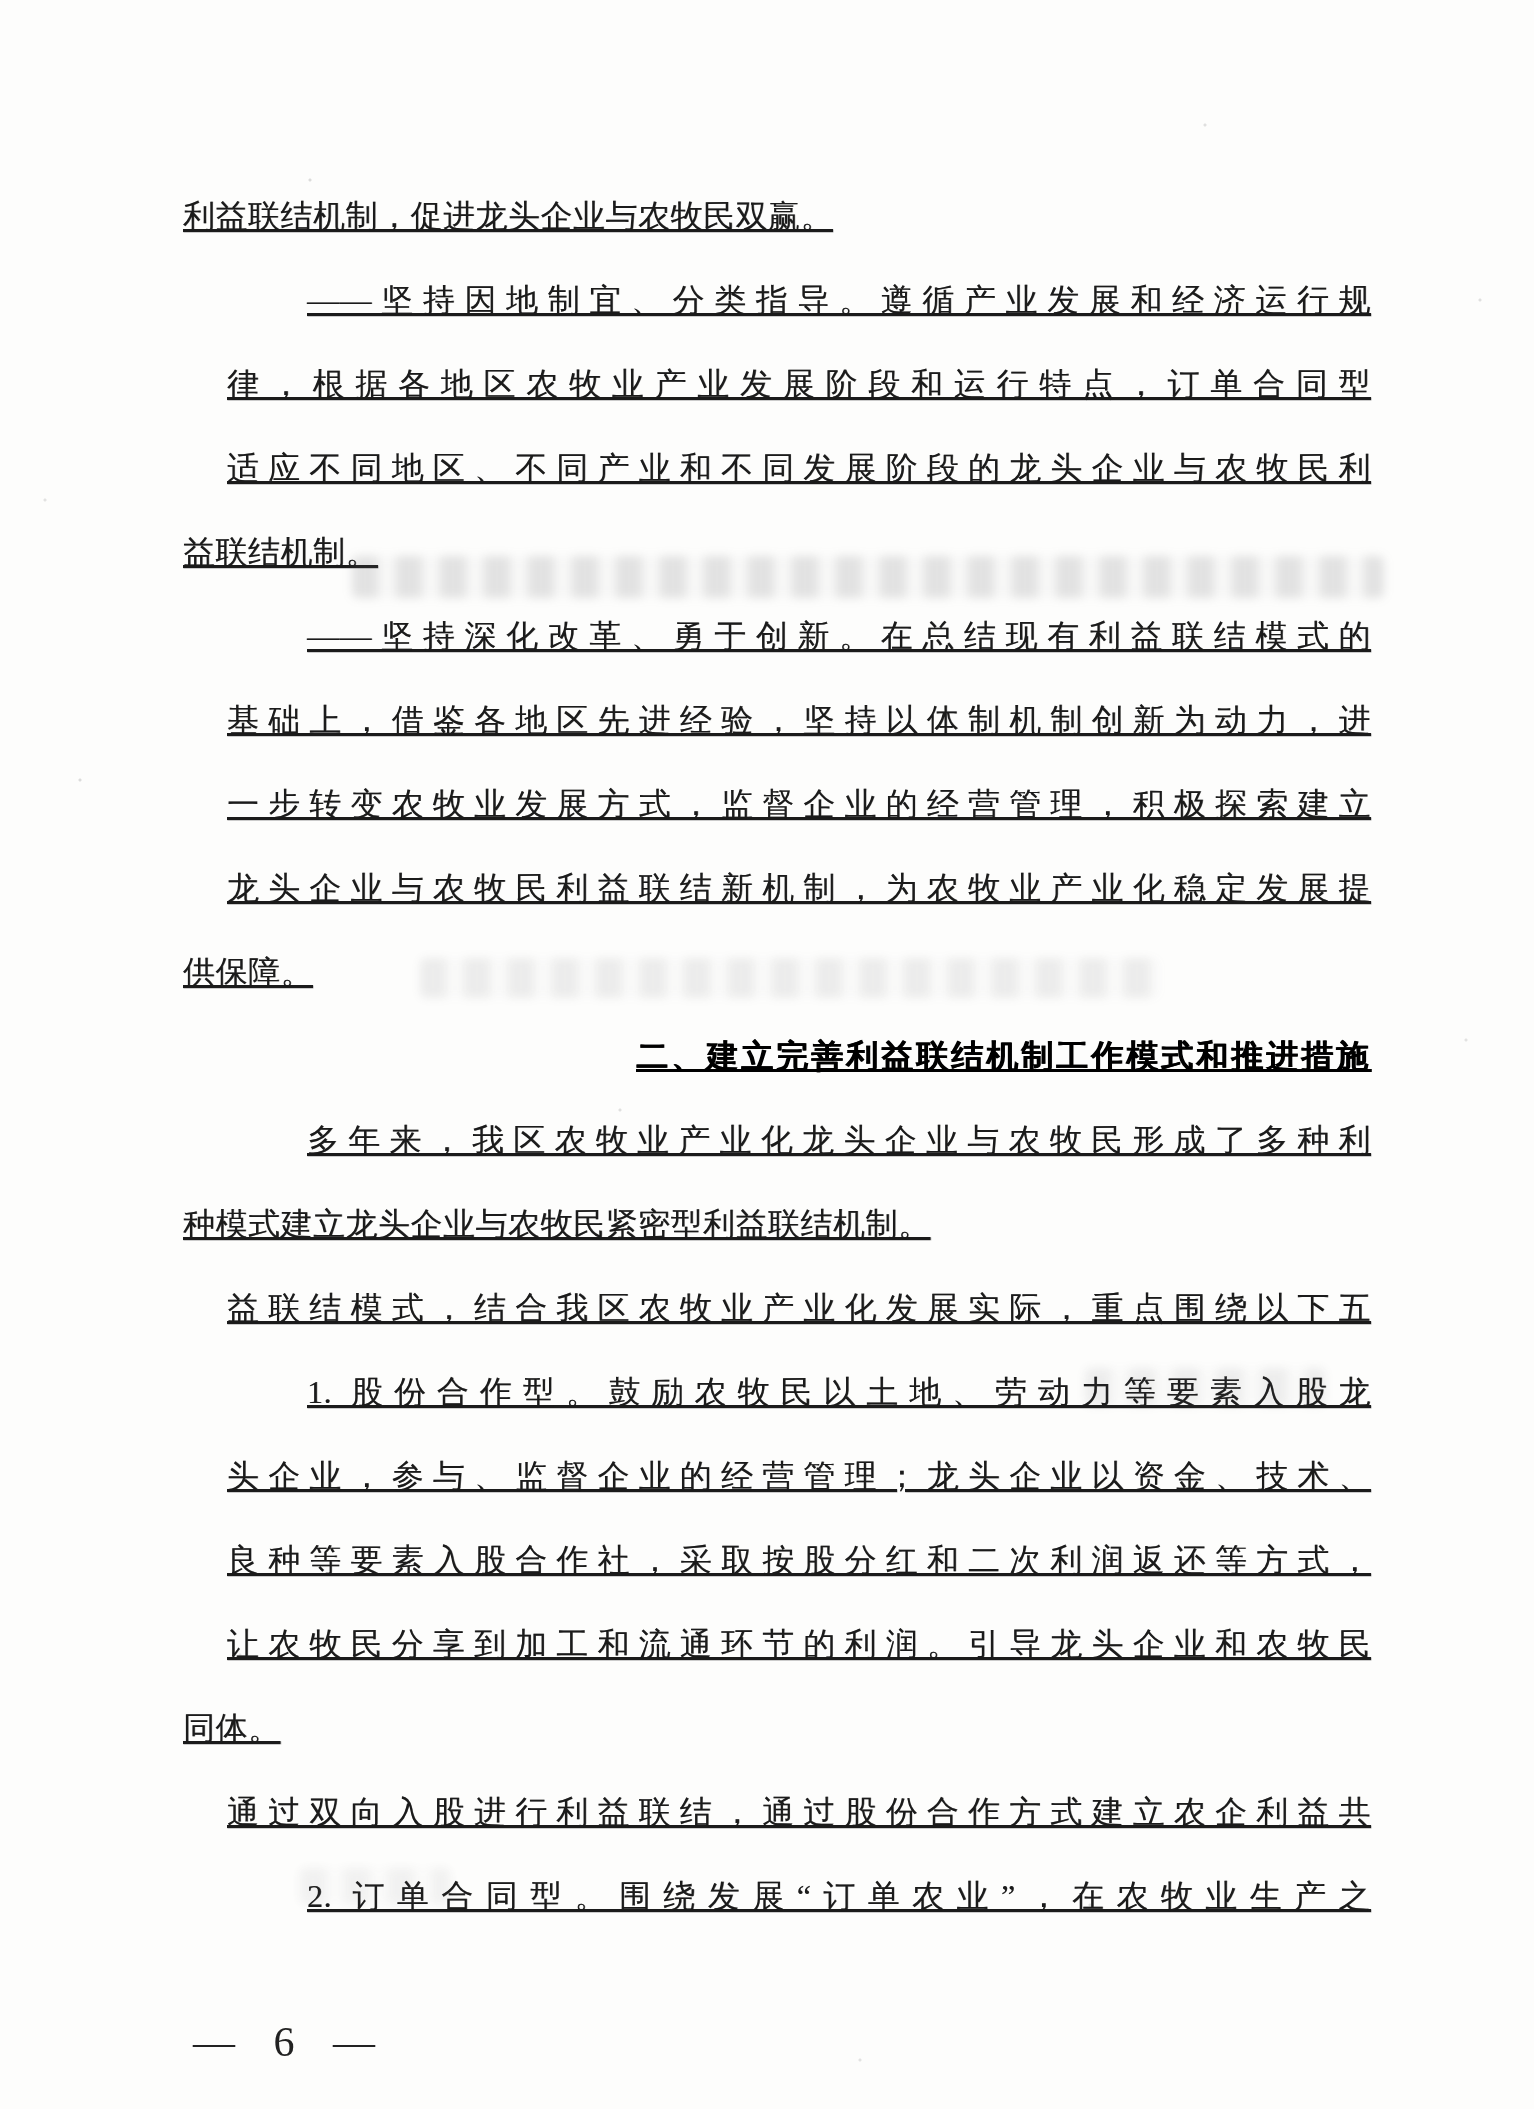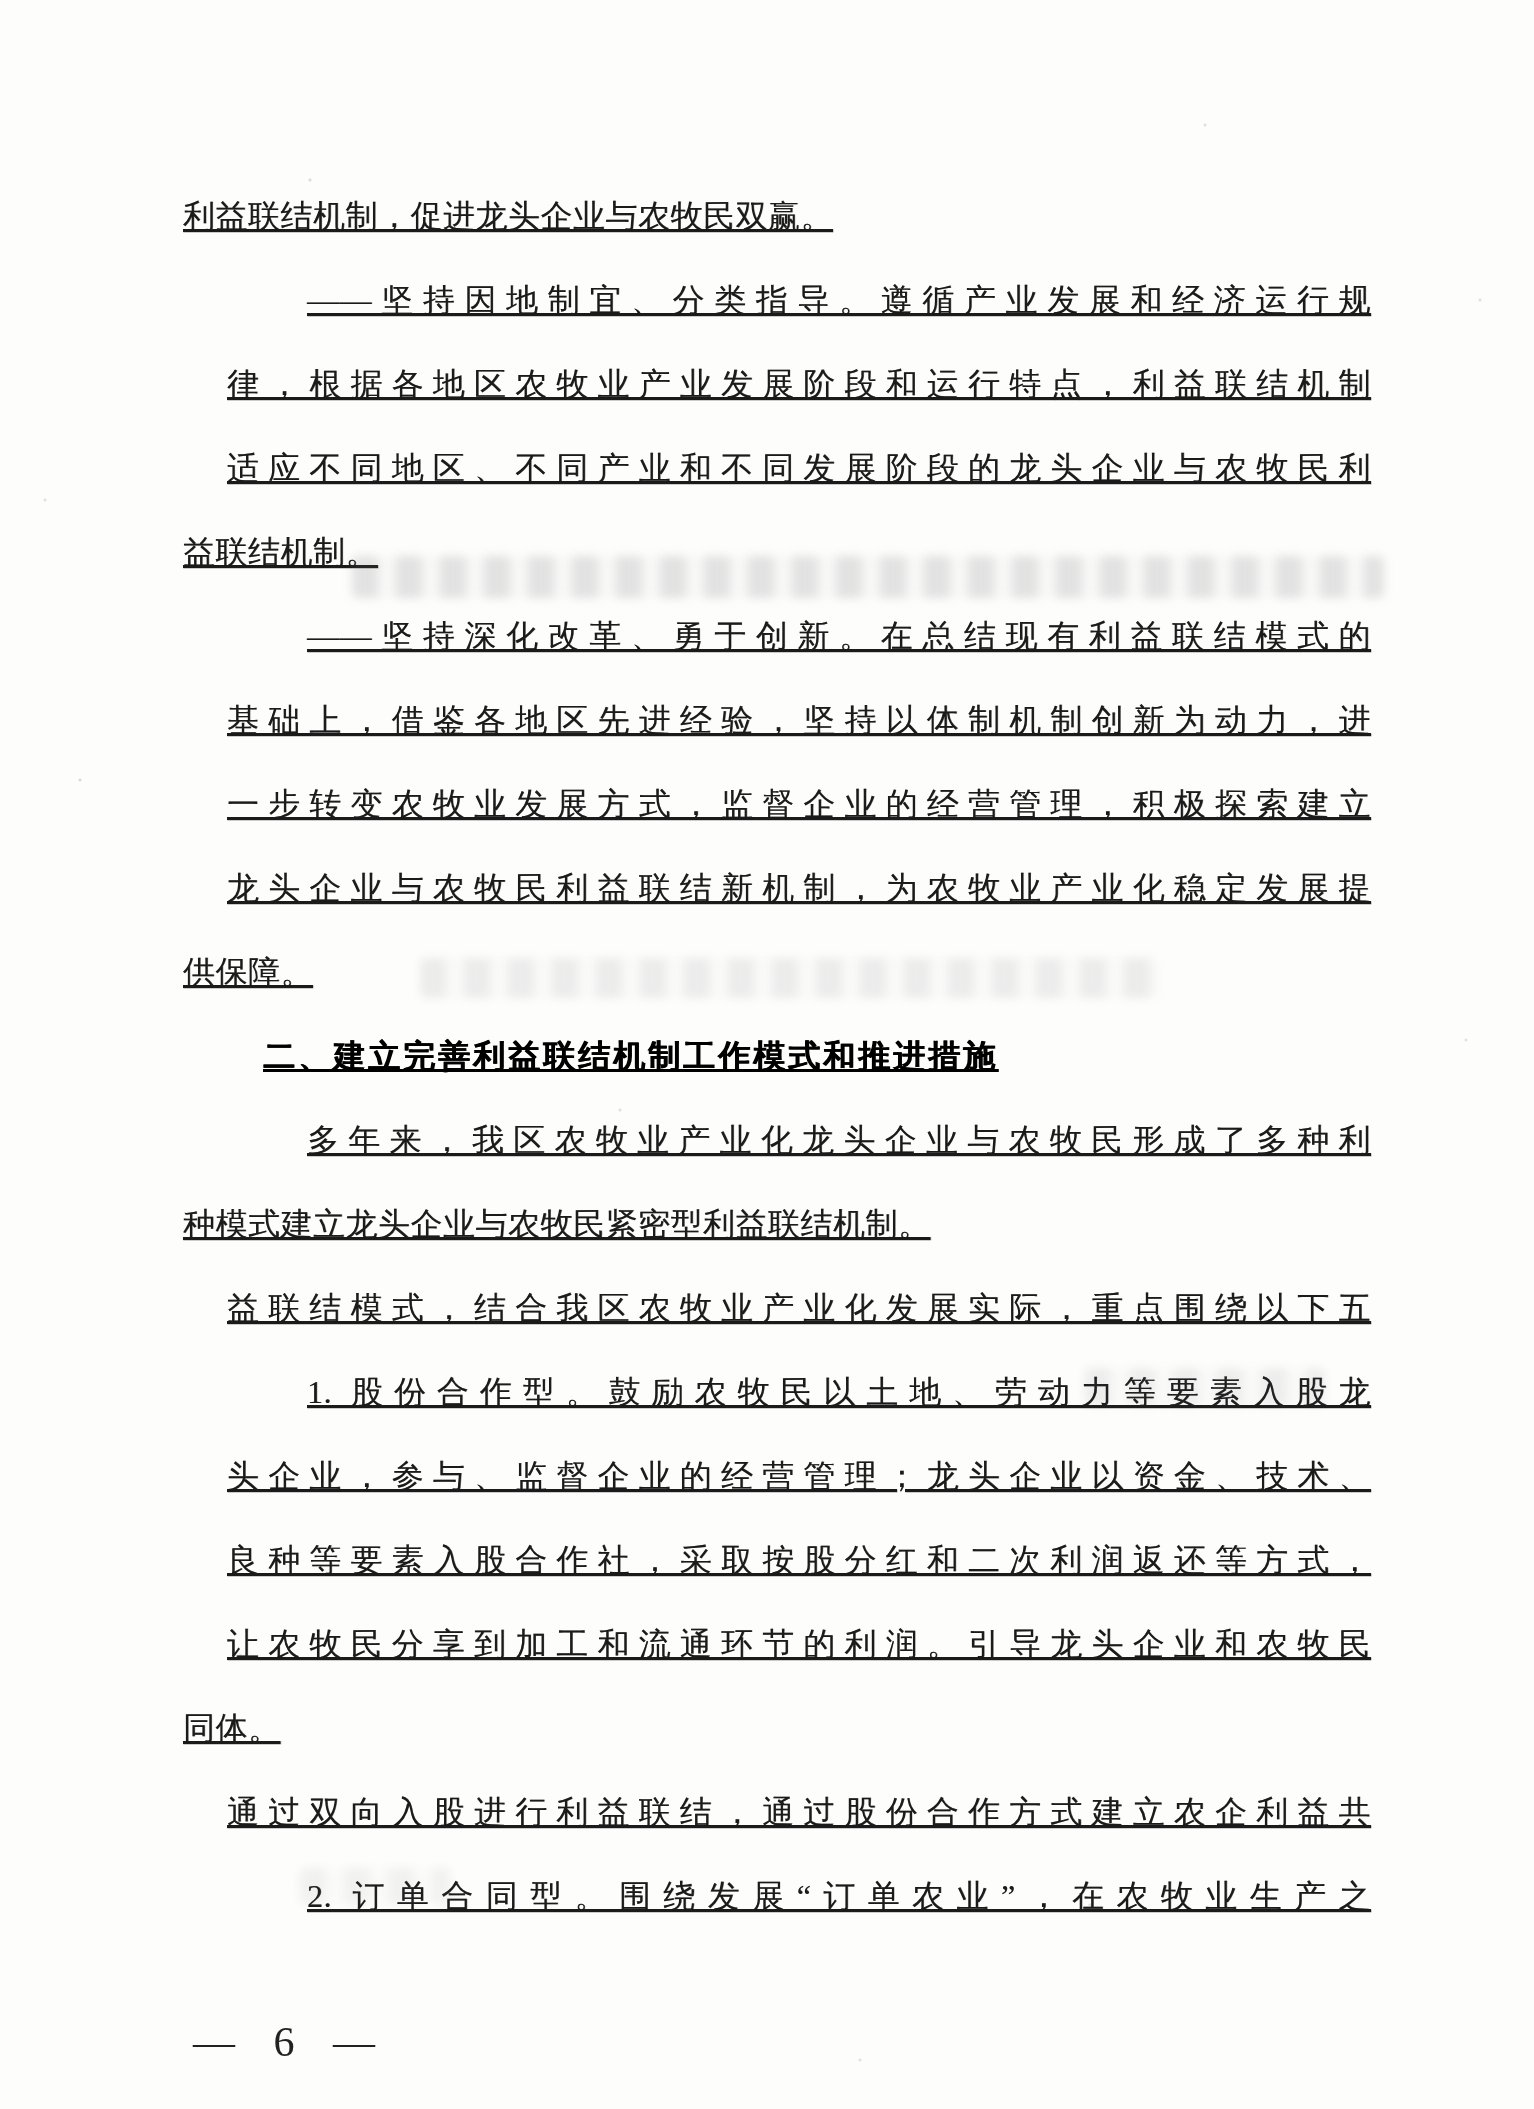--- a/index.html
+++ b/index.html
@@ -46,20 +46,21 @@
     text-decoration: underline;
   }
   .line.justify {
     white-space: normal;
     text-align: justify;
     text-align-last: justify;
     margin-left: 44px;
   }
   .line.indent {
     text-indent: 80px;
+    text-align: right;
   }
   .line.heading {
     font-family: "Liberation Sans", "DejaVu Sans", sans-serif;
     font-weight: 900;
     color: #000;
     letter-spacing: 3px;
     text-shadow: 0.8px 0 0 #000;
   }
   .line.subheading {
     font-weight: 700;
@@ -94,21 +95,21 @@
   .artifact.a3 { left: 1085px; top: 1368px; width: 240px;  height: 38px; opacity: .6; }
   .artifact.a4 { left: 300px; top: 1868px; width: 150px;  height: 36px; opacity: .45; }
 </style>
 </head>
 <body>
 
 <div class="page">
   <div class="text-block">
       <div class="line">利益联结机制，促进龙头企业与农牧民双赢。</div>
       <div class="line justify indent">——坚持因地制宜、分类指导。遵循产业发展和经济运行规</div>
-      <div class="line justify">律，根据各地区农牧业产业发展阶段和运行特点，利益联结机制</div>
+      <div class="line justify">律，根据各地区农牧业产业发展阶段和运行特点，订单合同型</div>
       <div class="line justify">适应不同地区、不同产业和不同发展阶段的龙头企业与农牧民利</div>
       <div class="line">益联结机制。</div>
       <div class="line justify indent">——坚持深化改革、勇于创新。在总结现有利益联结模式的</div>
       <div class="line justify">基础上，借鉴各地区先进经验，坚持以体制机制创新为动力，进</div>
       <div class="line justify">一步转变农牧业发展方式，监督企业的经营管理，积极探索建立</div>
       <div class="line justify">龙头企业与农牧民利益联结新机制，为农牧业产业化稳定发展提</div>
       <div class="line">供保障。</div>
       <div class="line indent heading">二、建立完善利益联结机制工作模式和推进措施</div>
       <div class="line justify indent">多年来，我区农牧业产业化龙头企业与农牧民形成了多种利</div>
       <div class="line">种模式建立龙头企业与农牧民紧密型利益联结机制。</div>

